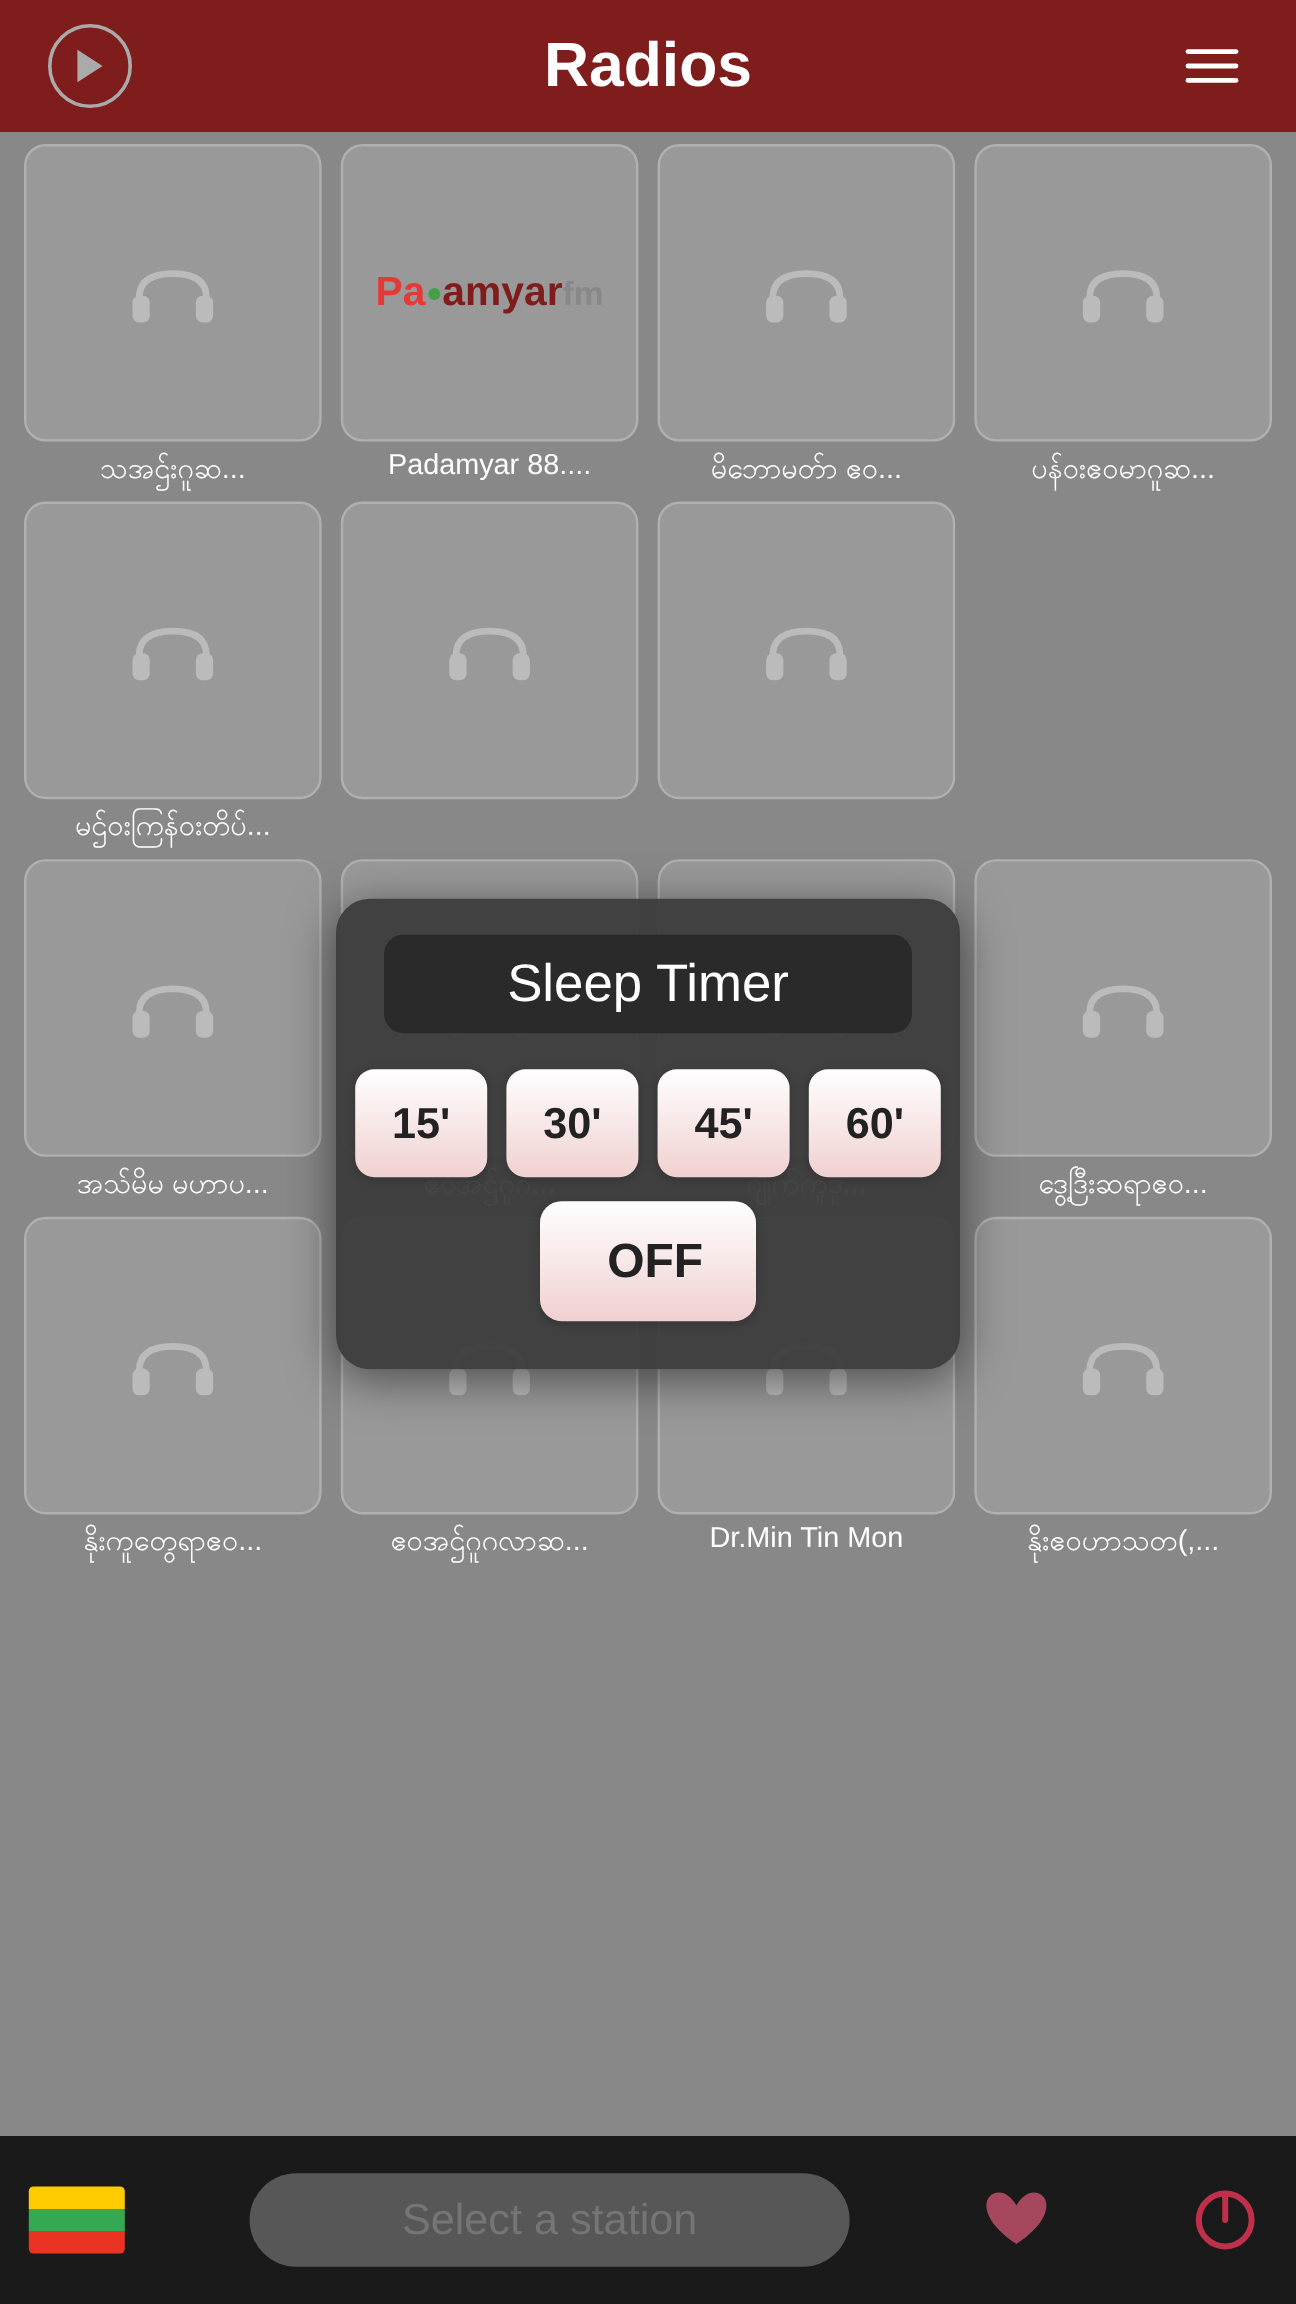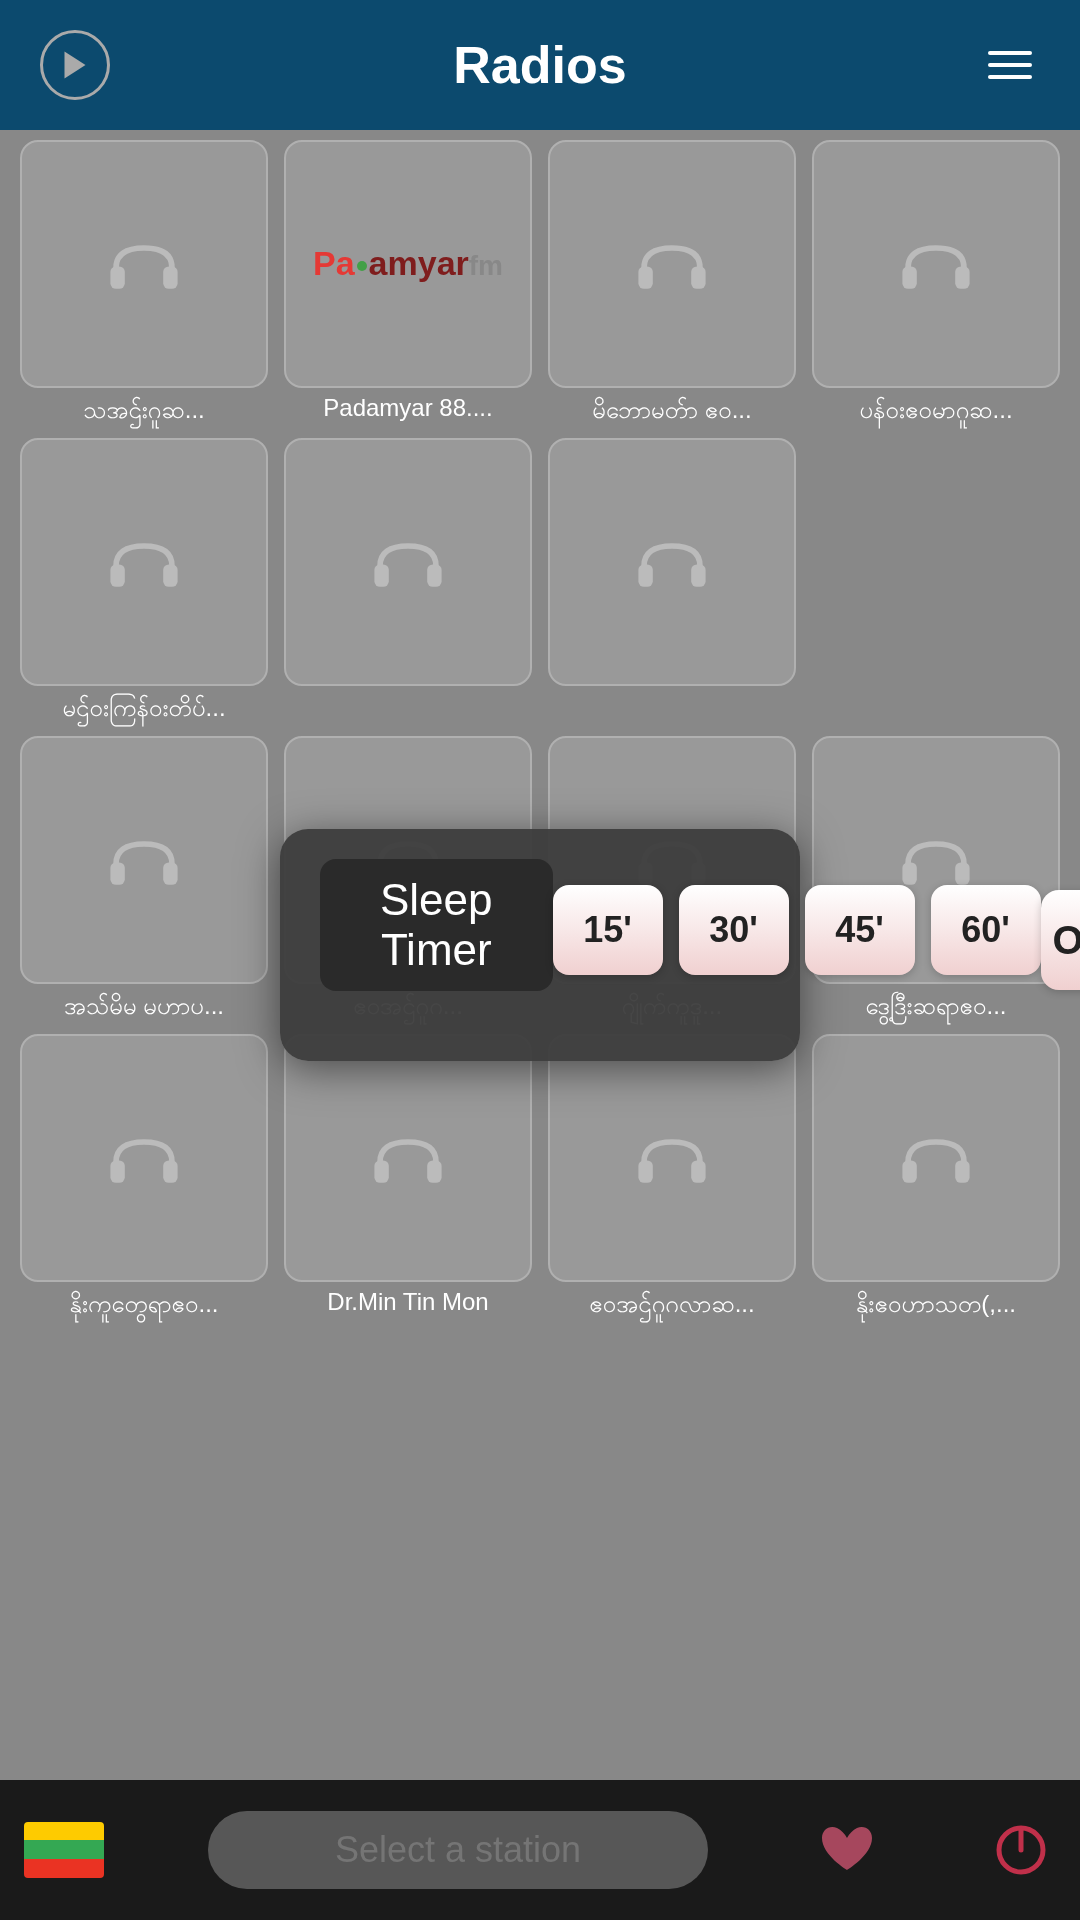--- a/index.html
+++ b/index.html
@@ -9,22 +9,22 @@
       height: 1920px;
       background: #888;
       font-family: -apple-system, BlinkMacSystemFont, 'Helvetica Neue', Arial, sans-serif;
       overflow: hidden;
       position: relative;
     }
 
     
     .header {
       width: 100%;
-      height: 130px;
-      background: #0c4a6e;
+      height: 110px;
+      background: #7f1d1d;
       display: flex;
       align-items: center;
       justify-content: space-between;
       padding: 16px 40px;
       position: relative;
       z-index: 10;
     }
 
     .header-title {
       color: #ffffff;
@@ -102,21 +102,21 @@
       z-index: 100;
       pointer-events: none;
     }
 
     .modal {
       background: rgba(60, 60, 60, 0.95);
       border-radius: 28px;
       padding: 30px 40px 40px;
       width: 520px;
       display: flex;
-      flex-direction: row;
+      flex-direction: column;
       align-items: center;
       pointer-events: all;
       box-shadow: 0 8px 40px rgba(0,0,0,0.5);
     }
 
     .modal-title-bar {
       background: #2a2a2a;
       border-radius: 16px;
       padding: 16px 60px;
       margin-bottom: 30px;
@@ -416,31 +416,31 @@
       <span class="tile-label">နိုးကူတွေရာဧဝ...</span>
     </div>
     <div class="card-col">
       <div class="radio-tile">
         <svg class="headphone-svg" viewBox="0 0 100 80" fill="none">
           <path d="M15 45 Q15 20 50 20 Q85 20 85 45" stroke="#bbb" stroke-width="7" fill="none" stroke-linecap="round"></path>
           <rect x="8" y="43" width="18" height="28" rx="7" fill="#bbb"></rect>
           <rect x="74" y="43" width="18" height="28" rx="7" fill="#bbb"></rect>
         </svg>
       </div>
+      <span class="tile-label">ဧဝအဌ်ဂူဂလာဆ...</span>
+    </div>
+    <div class="card-col">
+      <div class="radio-tile">
+        <svg class="headphone-svg" viewBox="0 0 100 80" fill="none">
+          <path d="M15 45 Q15 20 50 20 Q85 20 85 45" stroke="#bbb" stroke-width="7" fill="none" stroke-linecap="round"></path>
+          <rect x="8" y="43" width="18" height="28" rx="7" fill="#bbb"></rect>
+          <rect x="74" y="43" width="18" height="28" rx="7" fill="#bbb"></rect>
+        </svg>
+      </div>
       <span class="tile-label">Dr.Min Tin Mon</span>
-    </div>
-    <div class="card-col">
-      <div class="radio-tile">
-        <svg class="headphone-svg" viewBox="0 0 100 80" fill="none">
-          <path d="M15 45 Q15 20 50 20 Q85 20 85 45" stroke="#bbb" stroke-width="7" fill="none" stroke-linecap="round"></path>
-          <rect x="8" y="43" width="18" height="28" rx="7" fill="#bbb"></rect>
-          <rect x="74" y="43" width="18" height="28" rx="7" fill="#bbb"></rect>
-        </svg>
-      </div>
-      <span class="tile-label">ဧဝအဌ်ဂူဂလာဆ...</span>
     </div>
     <div class="card-col">
       <div class="radio-tile">
         <svg class="headphone-svg" viewBox="0 0 100 80" fill="none">
           <path d="M15 45 Q15 20 50 20 Q85 20 85 45" stroke="#bbb" stroke-width="7" fill="none" stroke-linecap="round"></path>
           <rect x="8" y="43" width="18" height="28" rx="7" fill="#bbb"></rect>
           <rect x="74" y="43" width="18" height="28" rx="7" fill="#bbb"></rect>
         </svg>
       </div>
       <span class="tile-label">နိုးဧဝဟာသတ(,...</span>

